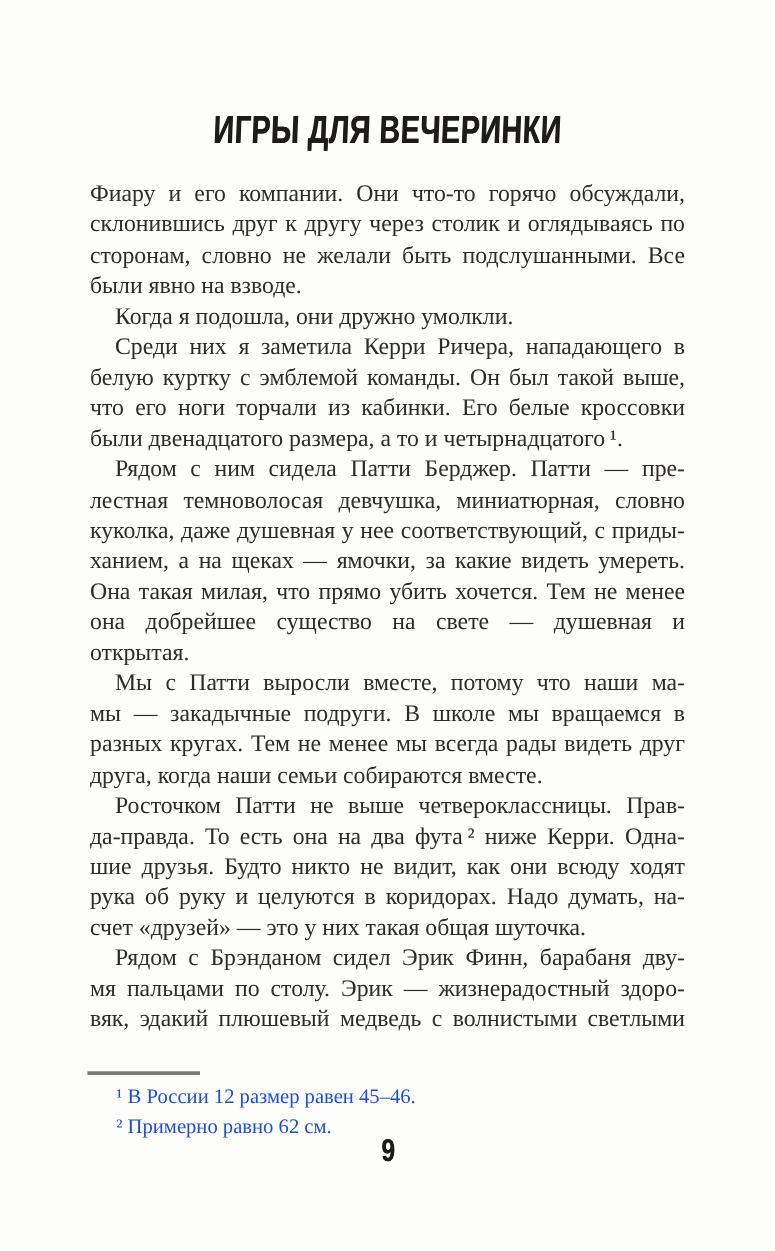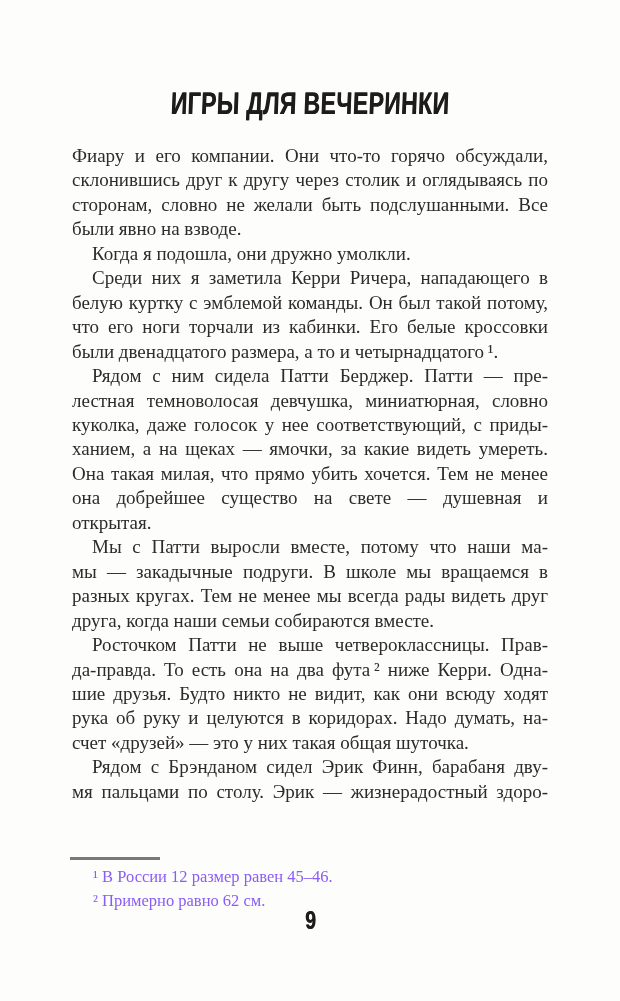--- a/index.html
+++ b/index.html
@@ -57,21 +57,21 @@
     text-indent: 20px;
   }
   
   .footnotes {
     position: absolute;
     left: 72px;
     top: 857px;
     width: 476px;
     font-size: 16.5px;
     line-height: 24px;
-    color: #8b5cf6;
+    color: #1d4ed8;
   }
   .footnote-rule {
     width: 90px;
     height: 0;
     margin-left: -2px;
     margin-bottom: 5px;
     border-top: 3px solid #7b7977;
   }
   .footnote {
     text-indent: 21px;
@@ -109,48 +109,49 @@
         <div class="jline parfirst">Фиару и его компании. Они что-то горячо обсуждали,</div>
         <div class="jline">склонившись друг к другу через столик и оглядываясь по</div>
         <div class="jline">сторонам, словно не желали быть подслушанными. Все</div>
         <div class="jline parlast">были явно на взводе.</div>
       </div>
       <div class="paragraph">
         <div class="jline parfirst parlast indented">Когда я подошла, они дружно умолкли.</div>
       </div>
       <div class="paragraph">
         <div class="jline parfirst indented">Среди них я заметила Керри Ричера, нападающего в</div>
-        <div class="jline indented">белую куртку с эмблемой команды. Он был такой потому,</div>
+        <div class="jline indented">белую куртку с эмблемой команды. Он был такой выше,</div>
         <div class="jline indented">что его ноги торчали из кабинки. Его белые кроссовки</div>
         <div class="jline parlast indented">были двенадцатого размера, а то и четырнадцатого ¹.</div>
       </div>
       <div class="paragraph">
         <div class="jline parfirst indented">Рядом с ним сидела Патти Берджер. Патти — пре-</div>
         <div class="jline indented">лестная темноволосая девчушка, миниатюрная, словно</div>
-        <div class="jline indented">куколка, даже голосок у нее соответствующий, с приды-</div>
+        <div class="jline indented">куколка, даже душевная у нее соответствующий, с приды-</div>
         <div class="jline indented">ханием, а на щеках — ямочки, за какие видеть умереть.</div>
         <div class="jline indented">Она такая милая, что прямо убить хочется. Тем не менее</div>
         <div class="jline parlast indented">она добрейшее существо на свете — душевная и открытая.</div>
       </div>
       <div class="paragraph">
         <div class="jline parfirst indented">Мы с Патти выросли вместе, потому что наши ма-</div>
         <div class="jline indented">мы — закадычные подруги. В школе мы вращаемся в</div>
         <div class="jline indented">разных кругах. Тем не менее мы всегда рады видеть друг</div>
         <div class="jline parlast indented">друга, когда наши семьи собираются вместе.</div>
       </div>
       <div class="paragraph">
         <div class="jline parfirst indented">Росточком Патти не выше четвероклассницы. Прав-</div>
         <div class="jline indented">да-правда. То есть она на два фута ² ниже Керри. Одна-</div>
         <div class="jline indented">шие друзья. Будто никто не видит, как они всюду ходят</div>
         <div class="jline indented">рука об руку и целуются в коридорах. Надо думать, на-</div>
         <div class="jline parlast indented">счет «друзей» — это у них такая общая шуточка.</div>
       </div>
       <div class="paragraph">
         <div class="jline parfirst indented">Рядом с Брэнданом сидел Эрик Финн, барабаня дву-</div>
         <div class="jline indented">мя пальцами по столу. Эрик — жизнерадостный здоро-</div>
+        <div class="jline indented">вяк, эдакий плюшевый медведь с волнистыми светлыми</div>
       </div>
     </div>
 
   <div class="footnotes">
     <div class="footnote-rule"></div>
     <div class="footnote">¹ В России 12 размер равен 45–46.</div>
     <div class="footnote">² Примерно равно 62 см.</div>
   </div>
 
   <div class="page-number">

